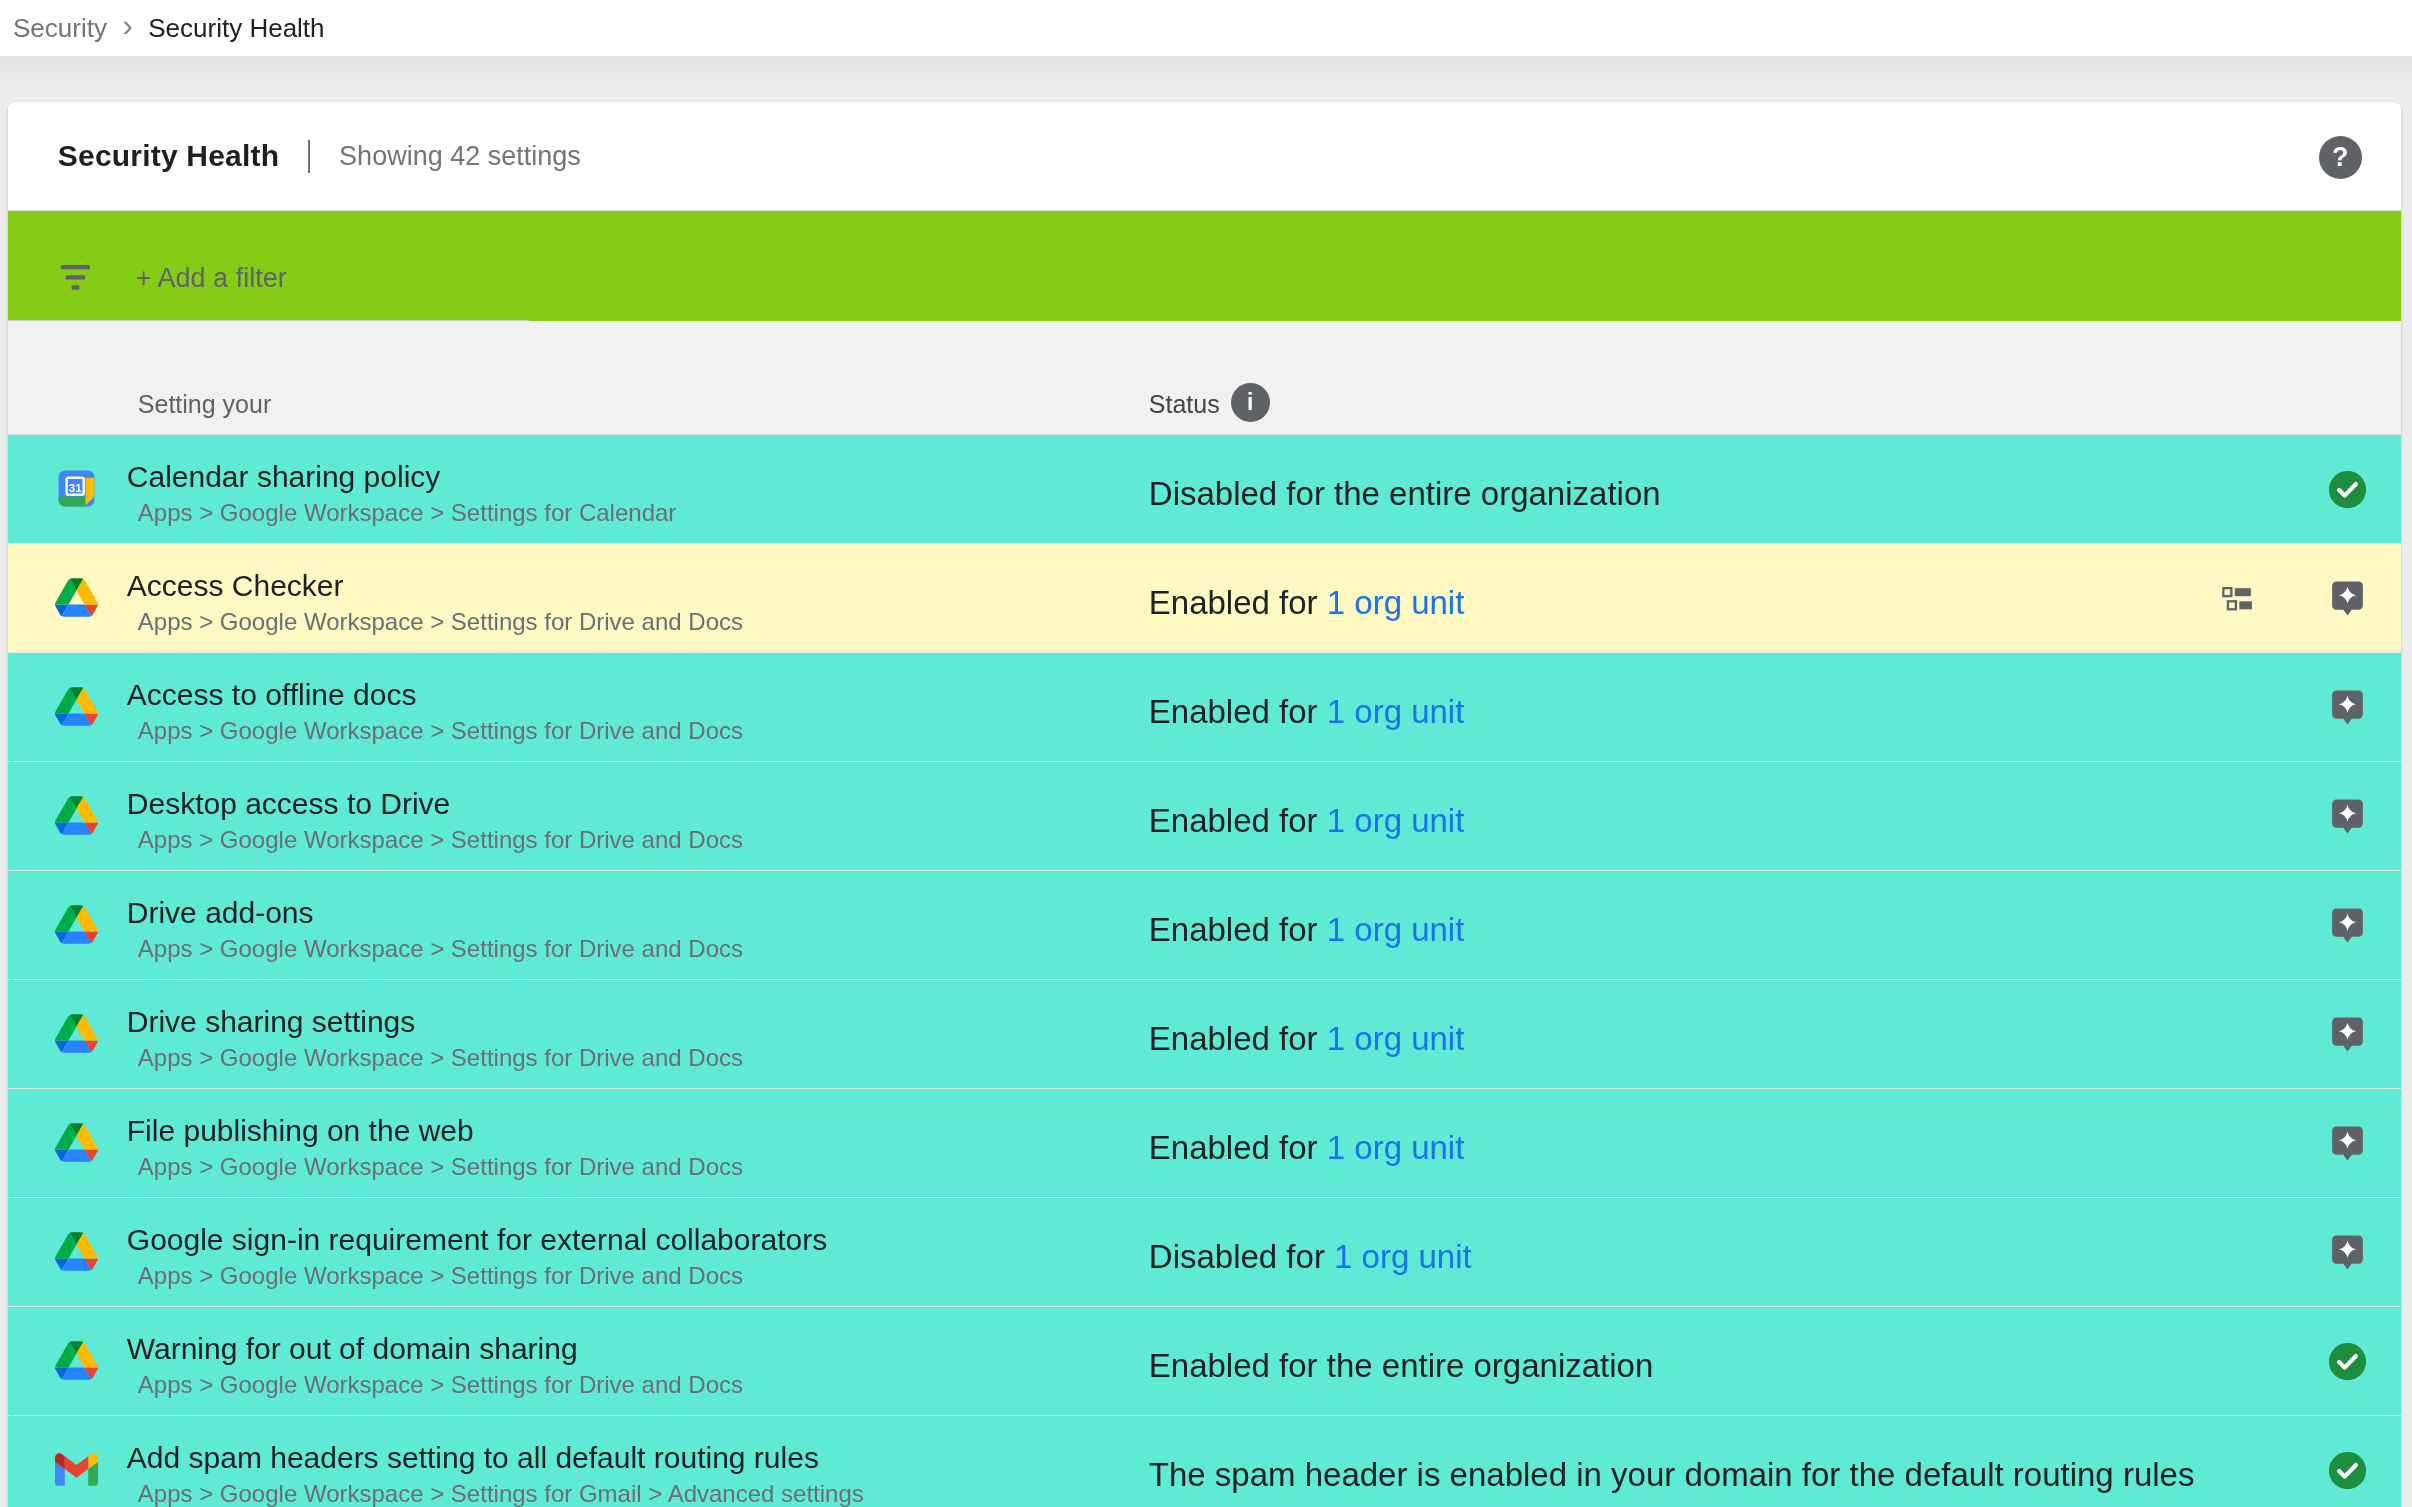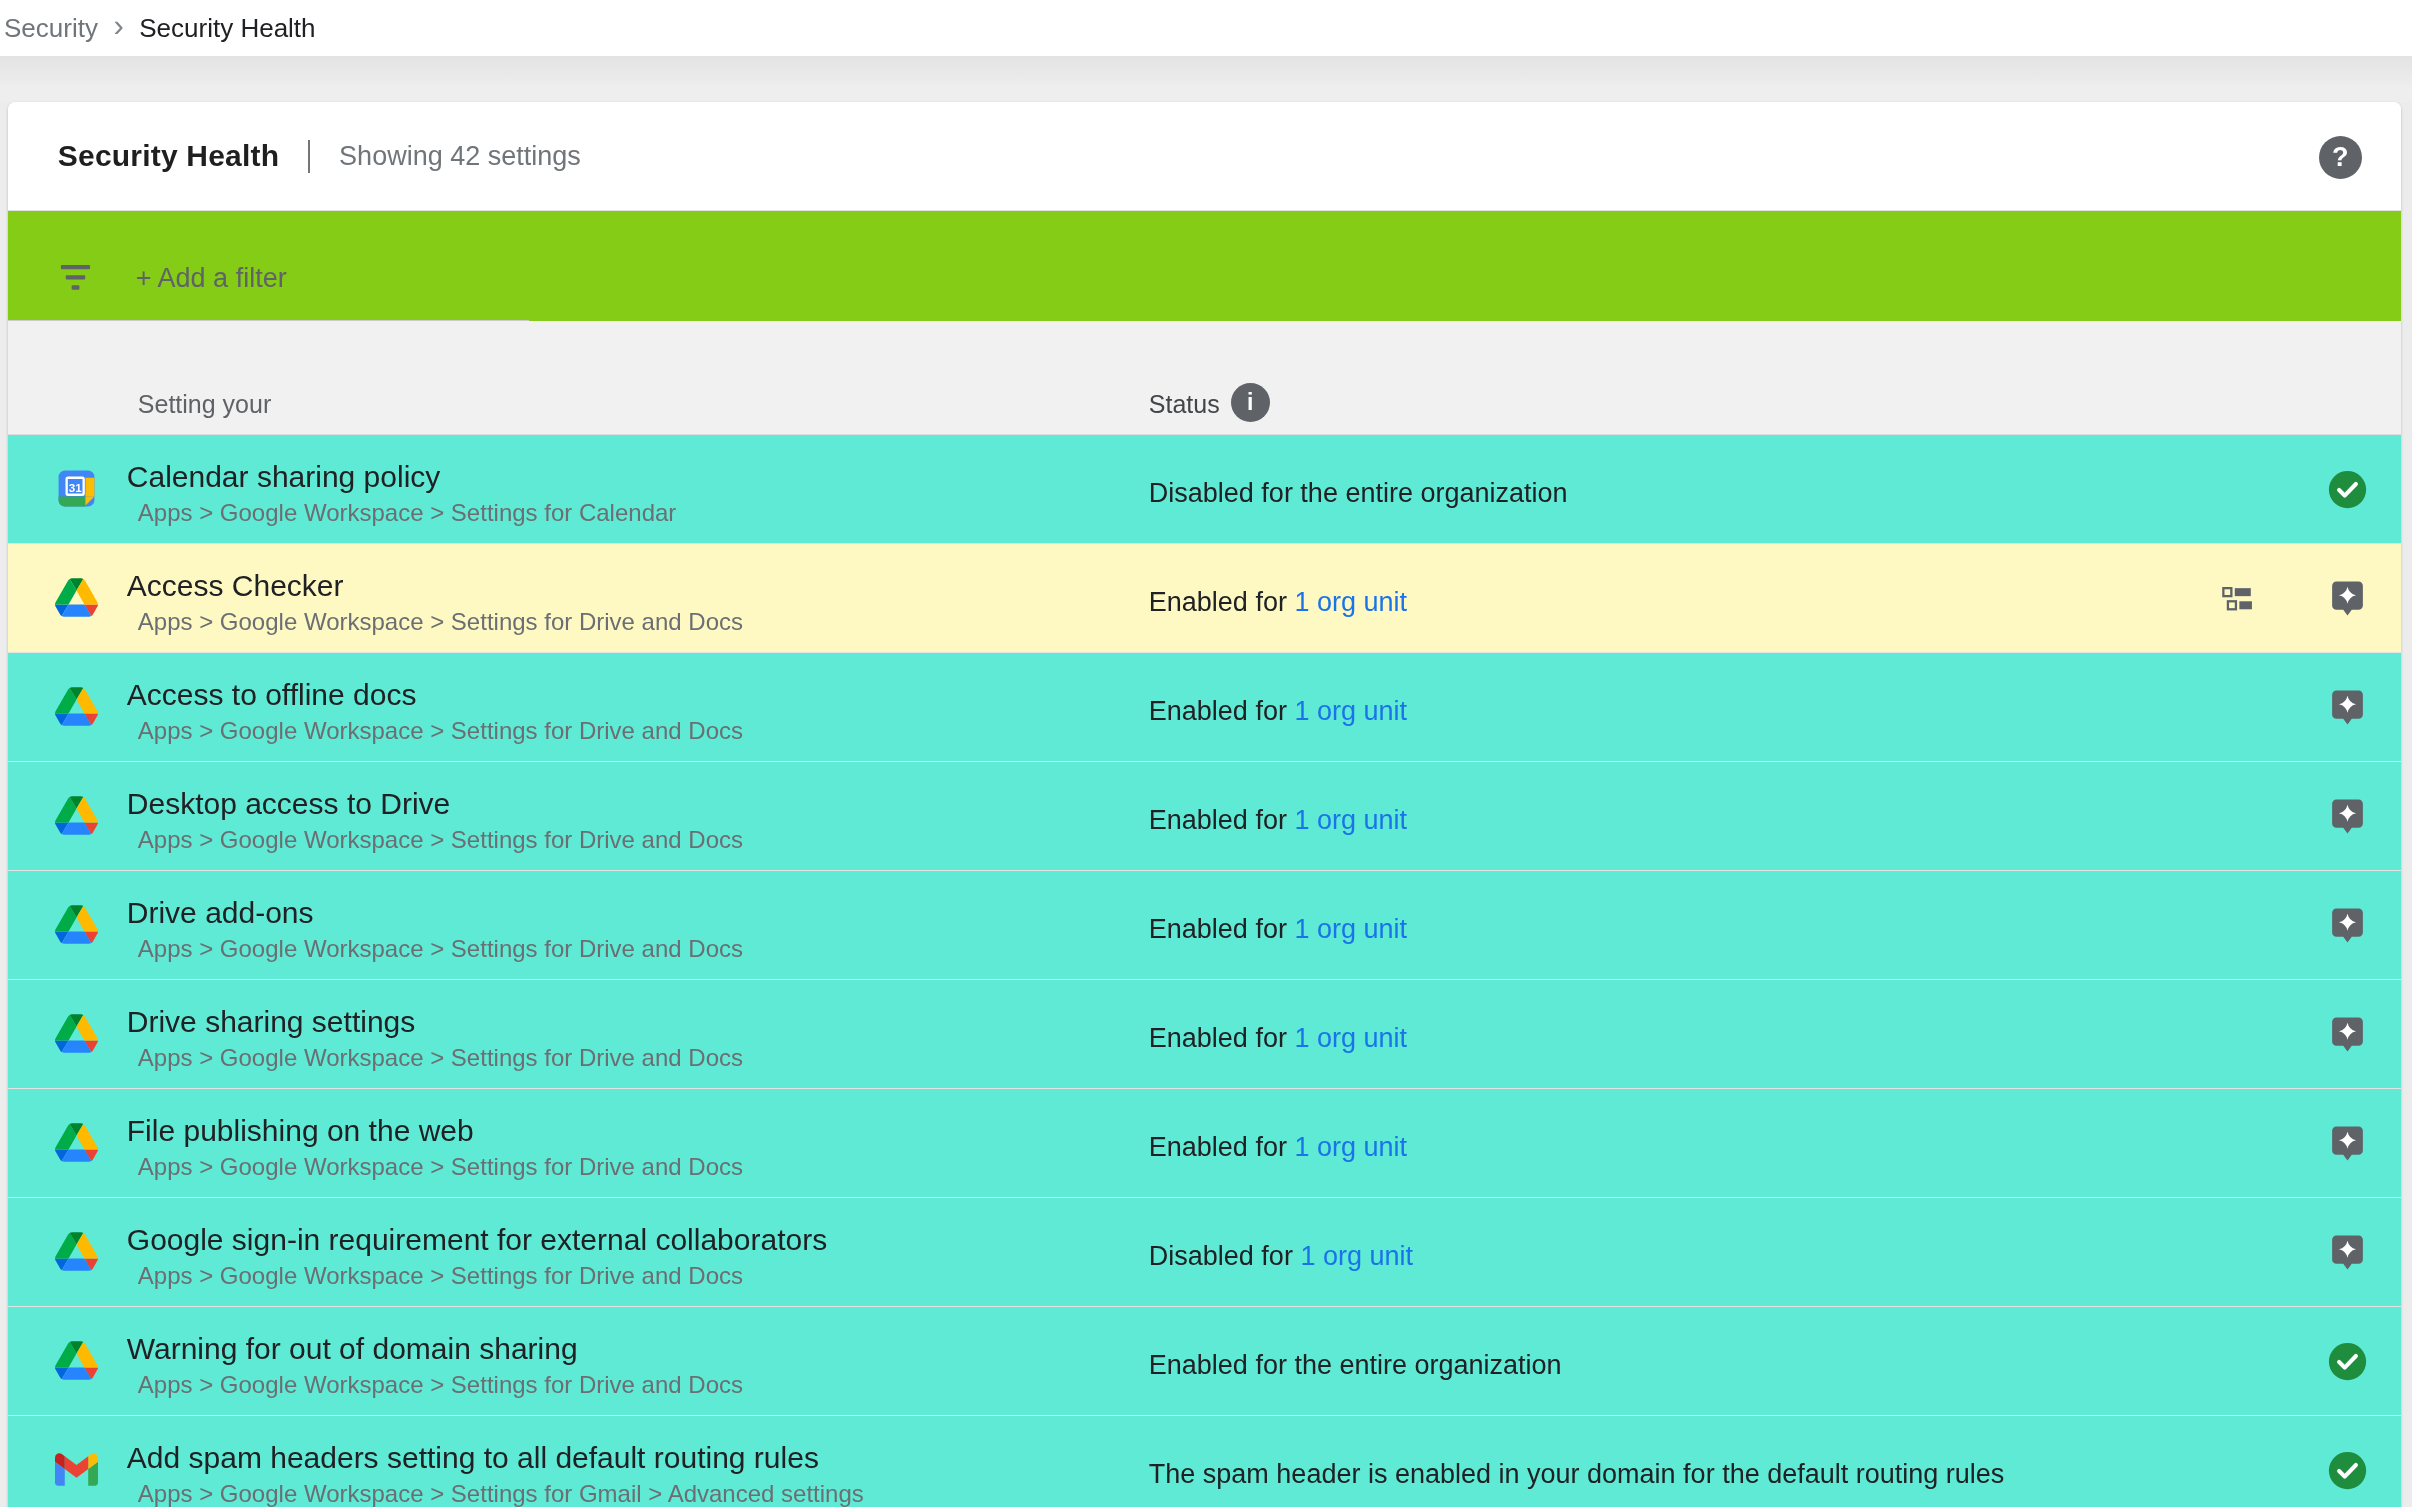--- a/index.html
+++ b/index.html
@@ -7,21 +7,21 @@
     width:2412px;height:1508px;overflow:hidden;position:relative;
     background:#ececec;
     font-family:"Liberation Sans","DejaVu Sans",sans-serif;
     -webkit-font-smoothing:antialiased;
   }
   .screen{position:absolute;inset:0;}
 
   
   .breadcrumb-bar{
     position:absolute;top:0;left:0;width:100%;height:56px;background:#ffffff;
-    display:flex;align-items:center;padding-left:4px;box-sizing:border-box;
+    display:flex;align-items:center;padding-left:13px;box-sizing:border-box;
   }
   .crumb-parent{font-size:26px;color:#70757a;cursor:pointer;}
   .crumb-sep{font-size:31px;color:#80868b;margin:0 15.5px 3.9px 15.5px;}
   .crumb-current{font-size:26px;color:#202124;font-weight:500;}
   .page-band{
     position:absolute;top:56px;left:0;width:100%;height:46px;
     background:linear-gradient(#e3e3e3,#eeeeee 70%);
   }
 
   
@@ -72,21 +72,21 @@
   
   .row{
     position:relative;height:109px;background:#5eead4;
     border-bottom:1px solid #e4e4e4;box-sizing:border-box;cursor:pointer;
   }
   .row.highlighted{background:#fef9c3;}
   .app-icon{position:absolute;left:47px;top:32px;width:43px;height:43px;}
   .app-icon svg{width:100%;height:100%;display:block;}
   .row-title{position:absolute;left:119px;top:25px;font-size:30px;line-height:33px;color:#202124;white-space:nowrap;}
   .row-path{position:absolute;left:130px;top:62px;font-size:24px;line-height:31px;color:#6b6f73;white-space:nowrap;}
-  .row-status{position:absolute;left:1141px;top:43px;font-size:27px;line-height:31px;color:#202124;white-space:nowrap;}
+  .row-status{position:absolute;left:1141px;top:43px;font-size:33px;line-height:31px;color:#202124;white-space:nowrap;}
   .status-link{color:#1a73e8;cursor:pointer;text-decoration:none;}
   .orgchart{position:absolute;left:2214px;top:43px;width:37px;height:24px;}
   .orgchart svg{width:100%;height:100%;display:block;}
   .trailing{position:absolute;left:2319px;top:33px;width:41px;height:45px;}
   .trailing svg{width:100%;height:100%;display:block;}
 </style>
 </head>
 <body>
 
 <div class="screen">

